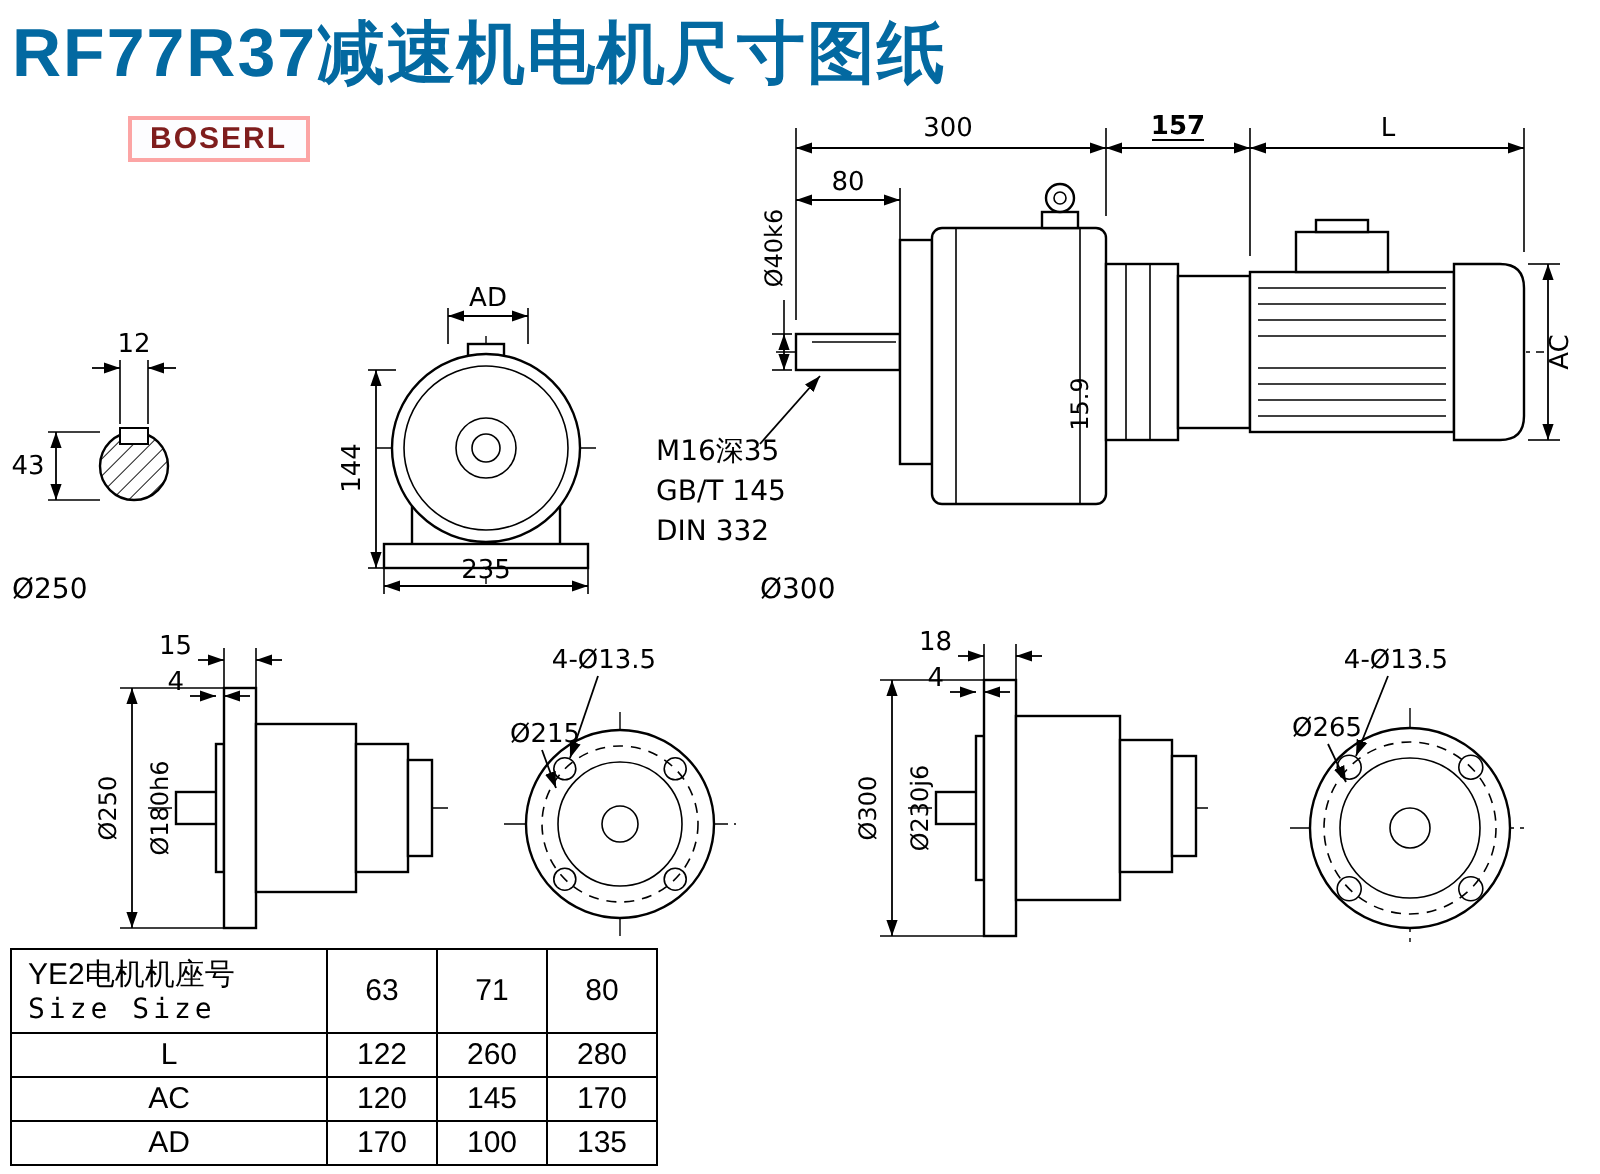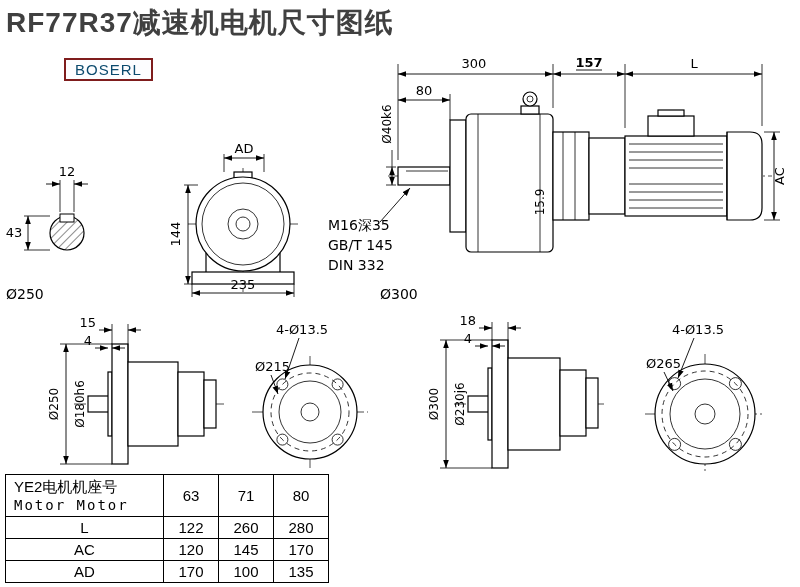--- a/index.html
+++ b/index.html
@@ -1,18 +1,18 @@
 <!DOCTYPE html>
 <html><head>
 <meta charset="utf-8">
 <style>
   * { margin:0; padding:0; box-sizing:border-box; }
   html,body { width:800px; height:587px; background:#fff; font-family:"Liberation Sans",sans-serif; position:relative; overflow:hidden; }
-  .page-title { position:absolute; left:6px; top:4px; font-size:28px; font-weight:bold; color:#404040; letter-spacing:1px; }
-  .logo-box { position:absolute; left:64px; top:58px; border:2px solid #7f1d1d; background:#fdfdff; color:#0c4a6e; font-weight:normal; font-size:15px; letter-spacing:1px; padding:1px 9px; }
+  .page-title { position:absolute; left:6px; top:4px; font-size:34px; font-weight:bold; color:#0369a1; letter-spacing:1px; }
+  .logo-box { position:absolute; left:64px; top:58px; border:2px solid #fca5a5; background:#fdfdff; color:#7f1d1d; font-weight:bold; font-size:15px; letter-spacing:1px; padding:1px 9px; }
   svg.drawing { position:absolute; left:0; top:0; }
   svg text { font-family:"DejaVu Sans",sans-serif; fill:#000; }
   .dim { font-size:13px; }
   .dims { font-size:12px; }
   .note { font-size:14px; }
   .lbl { font-size:14px; }
   .outline { fill:#fff; stroke:#000; stroke-width:1.2; }
   .thick { stroke:#000; stroke-width:1.2; fill:none; }
   .thin { stroke:#000; stroke-width:0.8; fill:none; }
   .dimline { stroke:#000; stroke-width:0.9; fill:none; }
@@ -242,21 +242,21 @@
     <line class="dimline" x1="664" y1="372" x2="673" y2="391" marker-end="url(#arr)"></line>
     <text class="dim" x="646" y="368">Ø265</text>
   </g>
 </svg>
 
 <table class="spec">
   <tbody>
       <tr class="hdr">
     <td class="c1">
       <div>YE2电机机座号</div>
-      <div class="mono">Motor Motor</div>
+      <div class="mono">Size Size</div>
     </td>
     <td class="cv">63</td>
     <td class="cv">71</td>
     <td class="cv">80</td>
   </tr>
   <tr class="val">
     <td class="c1" style="text-align:center;padding-left:0;">L</td>
     <td class="cv">122</td>
     <td class="cv">260</td>
     <td class="cv">280</td>

